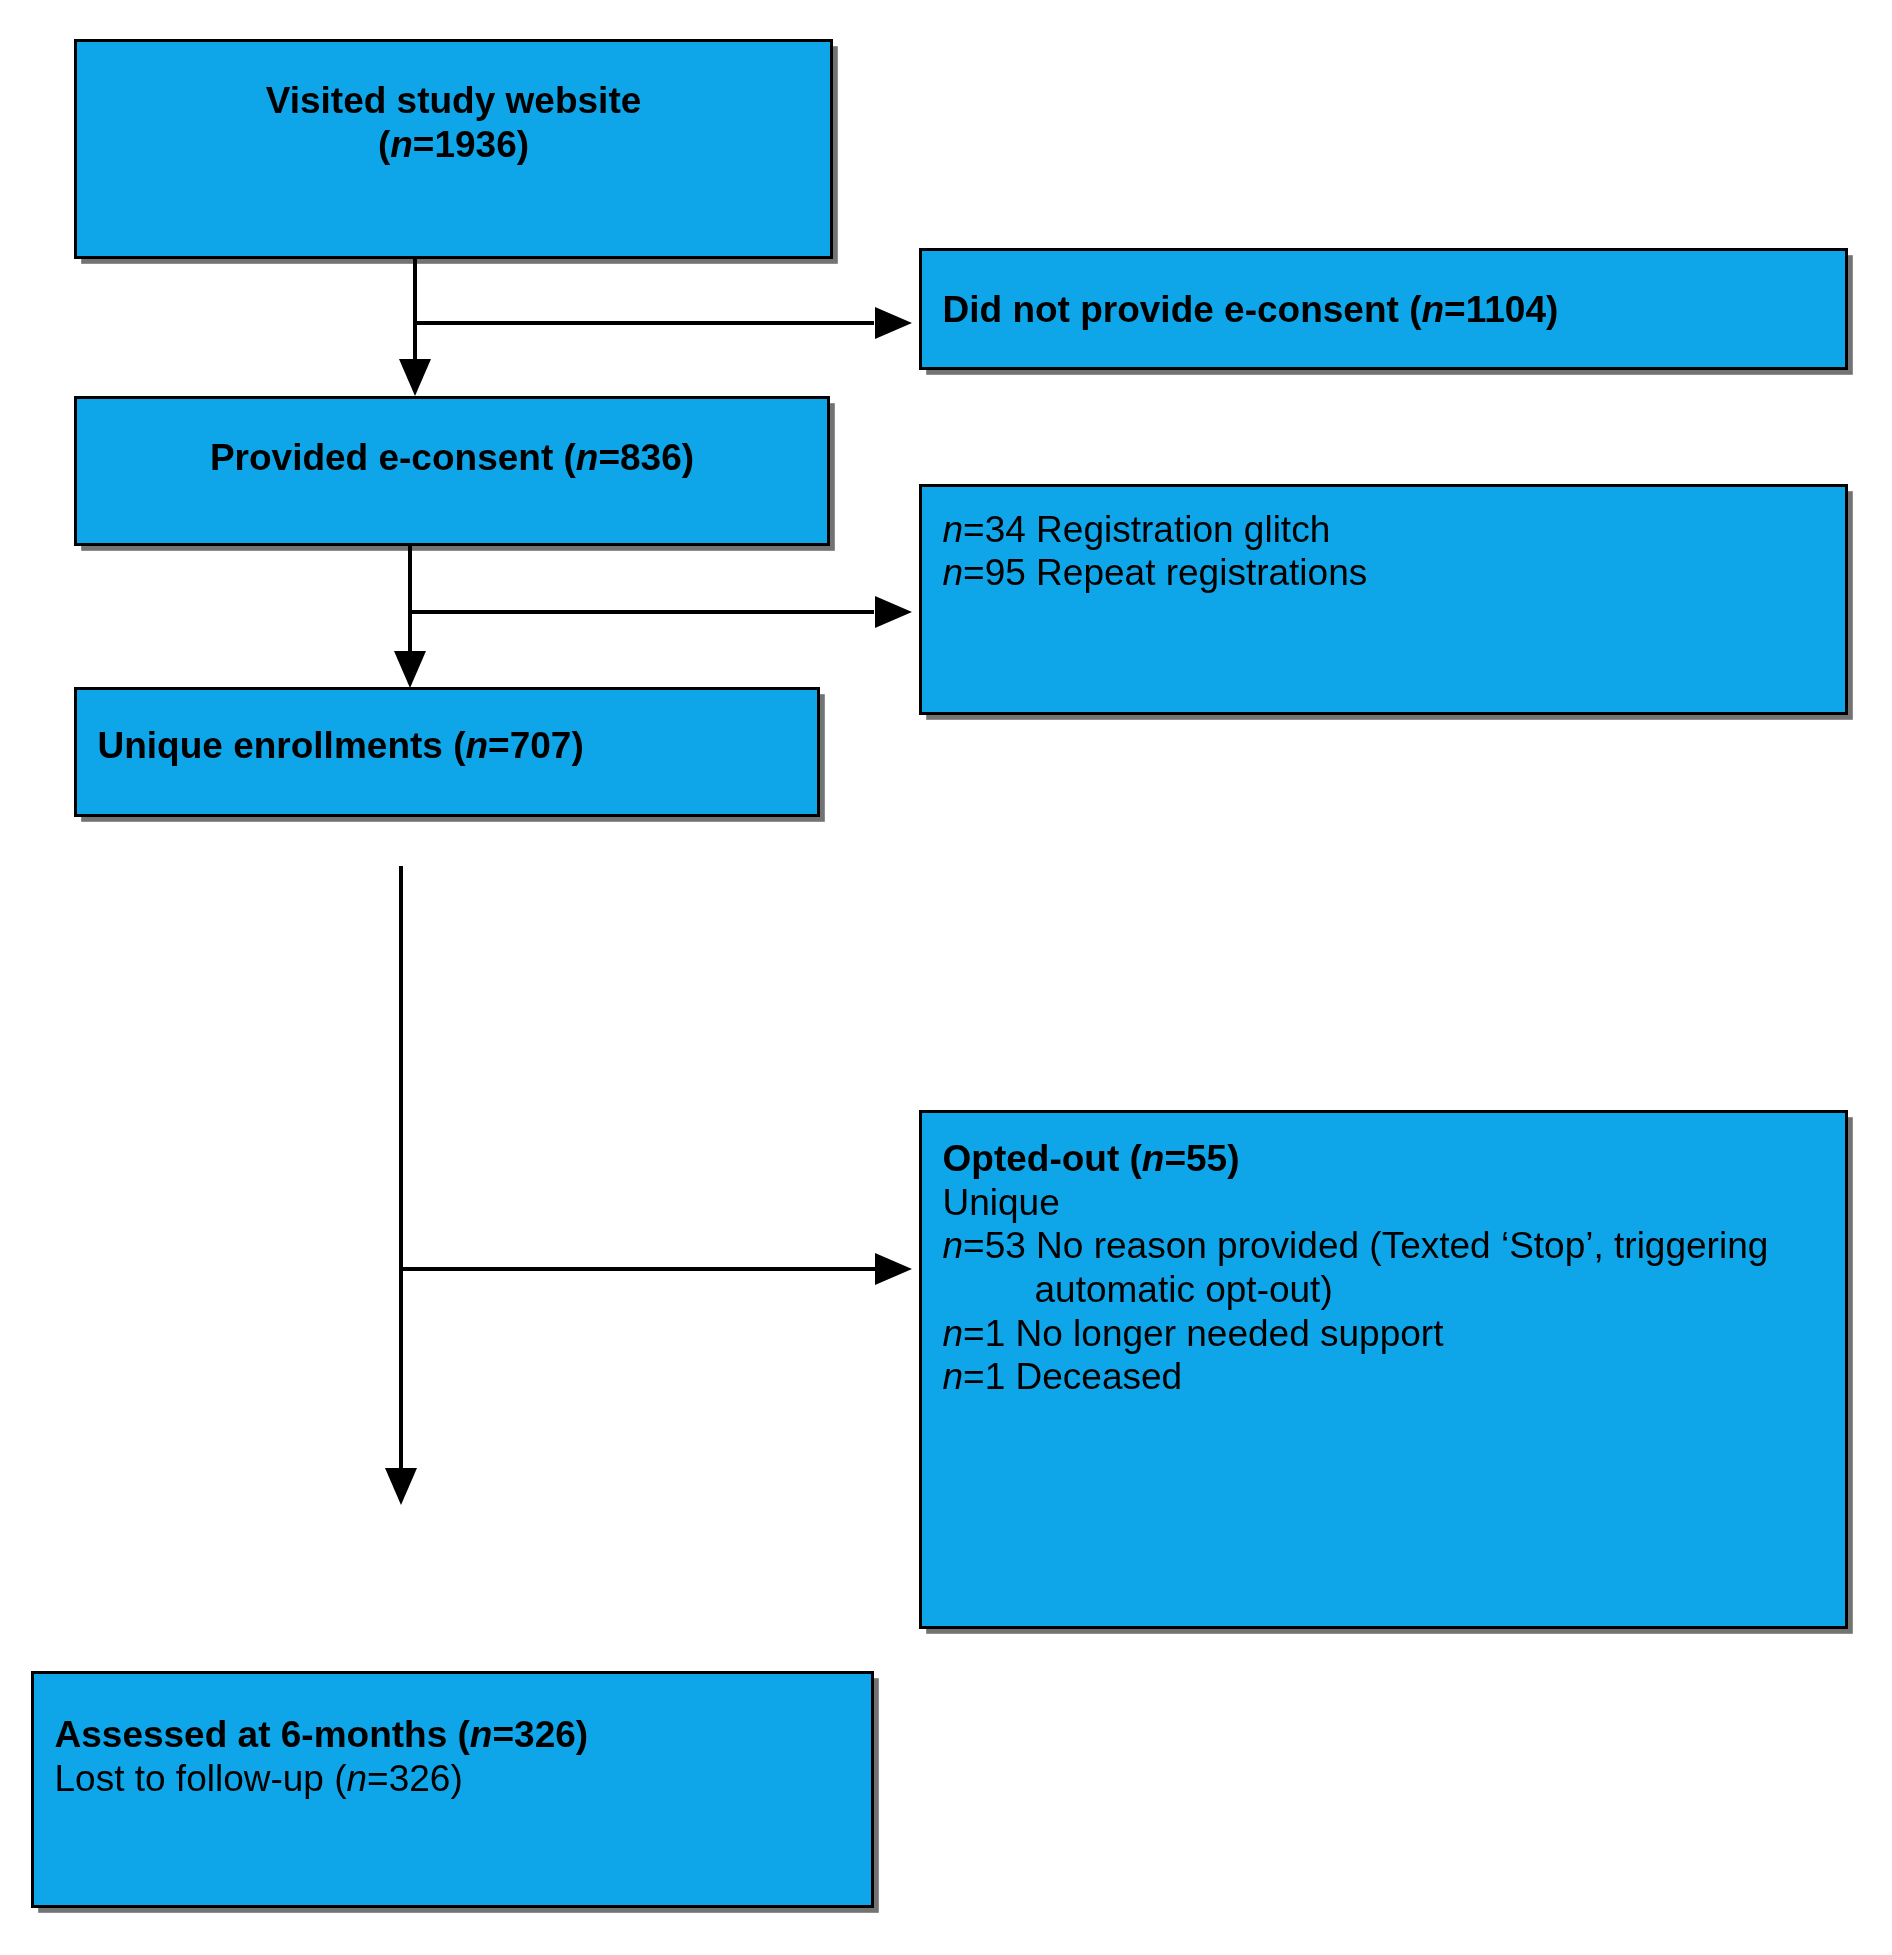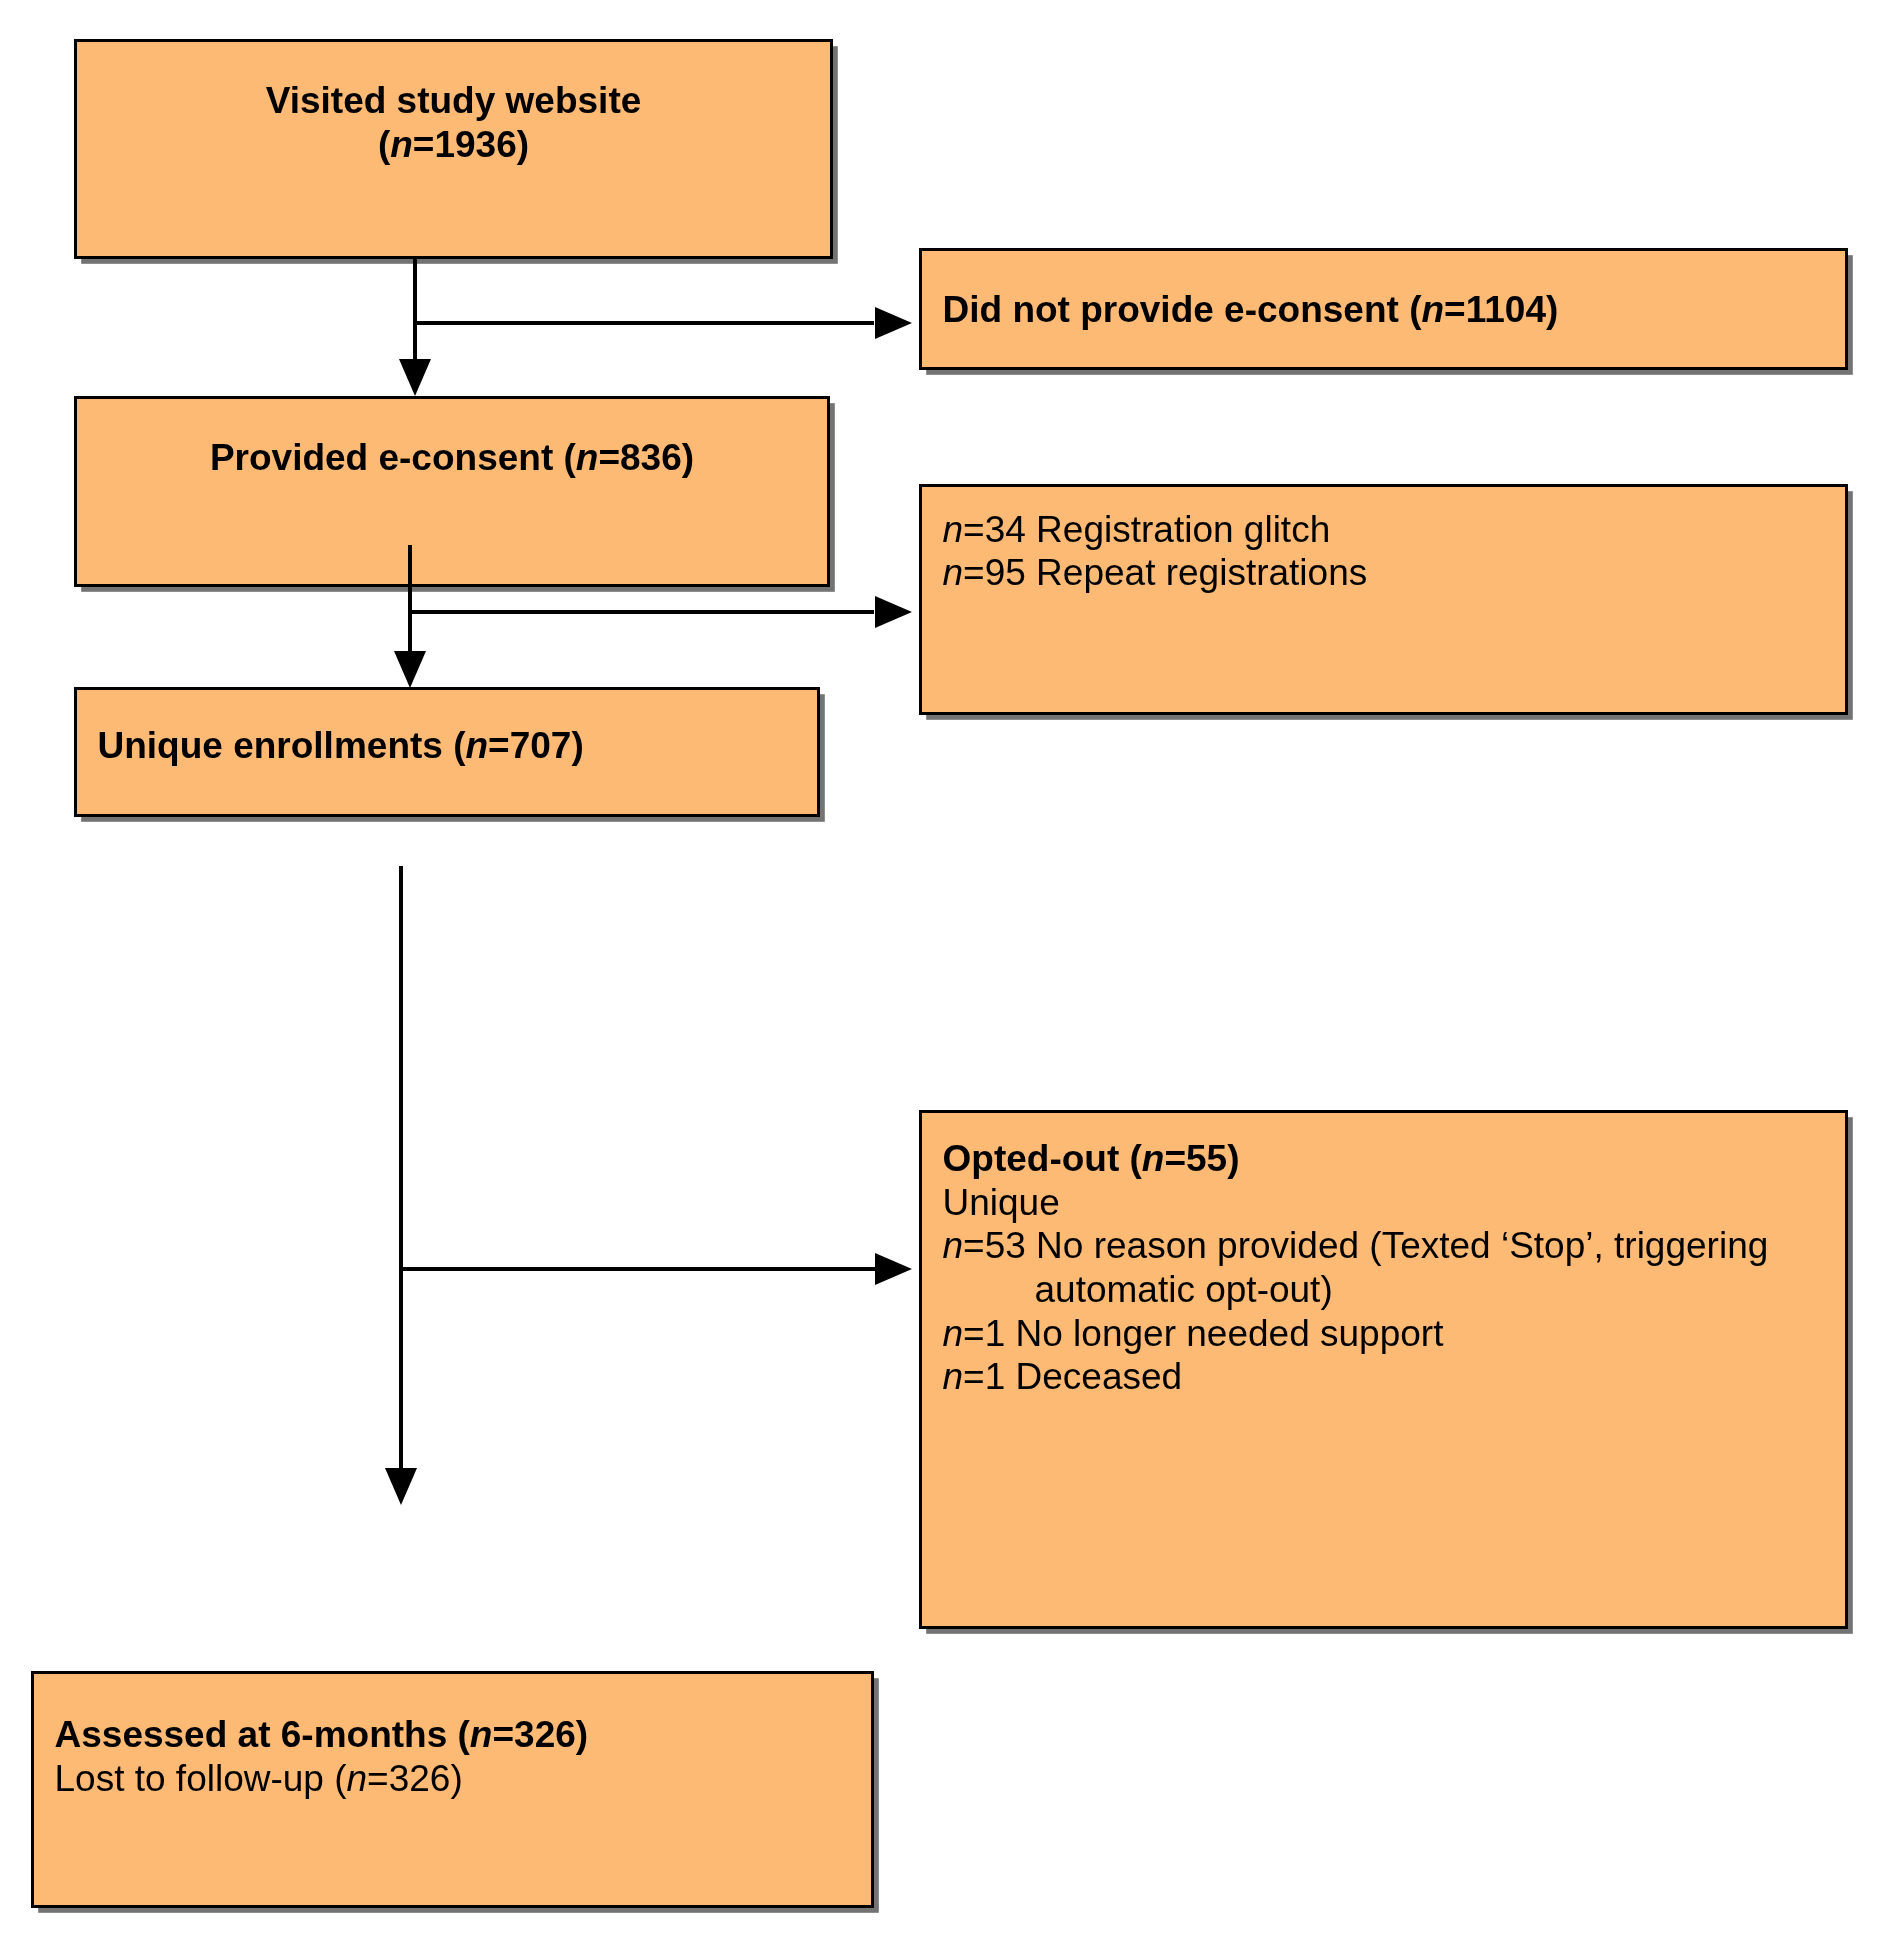--- a/index.html
+++ b/index.html
@@ -11,21 +11,21 @@
     position: relative;
     width: 1892px;
     height: 1955px;
     background: #ffffff;
     font-family: "Liberation Sans", sans-serif;
     overflow: hidden;
   }
 
   .node {
     position: absolute;
-    background: #fdba74;
+    background: #0ea5e9;
     border: 3.6px solid #000000;
     box-sizing: border-box;
     box-shadow: 6px 6px 0 -1.2px rgba(90,90,90,0.85);
   }
 
   .node-body {
     position: absolute;
     left: 0; right: 0;
     padding: 0 20.5px;
     box-sizing: border-box;
@@ -80,21 +80,21 @@
       <div class="line bold"><span>(</span><span style="font-style:italic;">n</span><span>=1936)</span></div>
     </div>
   </div>
 
   <div class="node" style="left:919px; top:248px; width:929px; height:122px;padding-left:32px;">
     <div class="node-body left" style="top:37px;">
       <div class="line bold"><span>Did not provide e-consent (</span><span style="font-style:italic;">n</span><span>=1104)</span></div>
     </div>
   </div>
 
-  <div class="node" style="left:74px; top:396px; width:756px; height:191px;">
+  <div class="node" style="left:74px; top:396px; width:756px; height:150px;">
     <div class="node-body center" style="top:37px;">
       <div class="line bold"><span>Provided e-consent (</span><span style="font-style:italic;">n</span><span>=836)</span></div>
     </div>
   </div>
 
   <div class="node" style="left:919px; top:484px; width:929px; height:231px;">
     <div class="node-body left" style="top:20.5px;">
       <div class="line"><span style="font-style:italic;">n</span><span>=34 Registration glitch</span></div>
       <div class="line"><span style="font-style:italic;">n</span><span>=95 Repeat registrations</span></div>
     </div>

